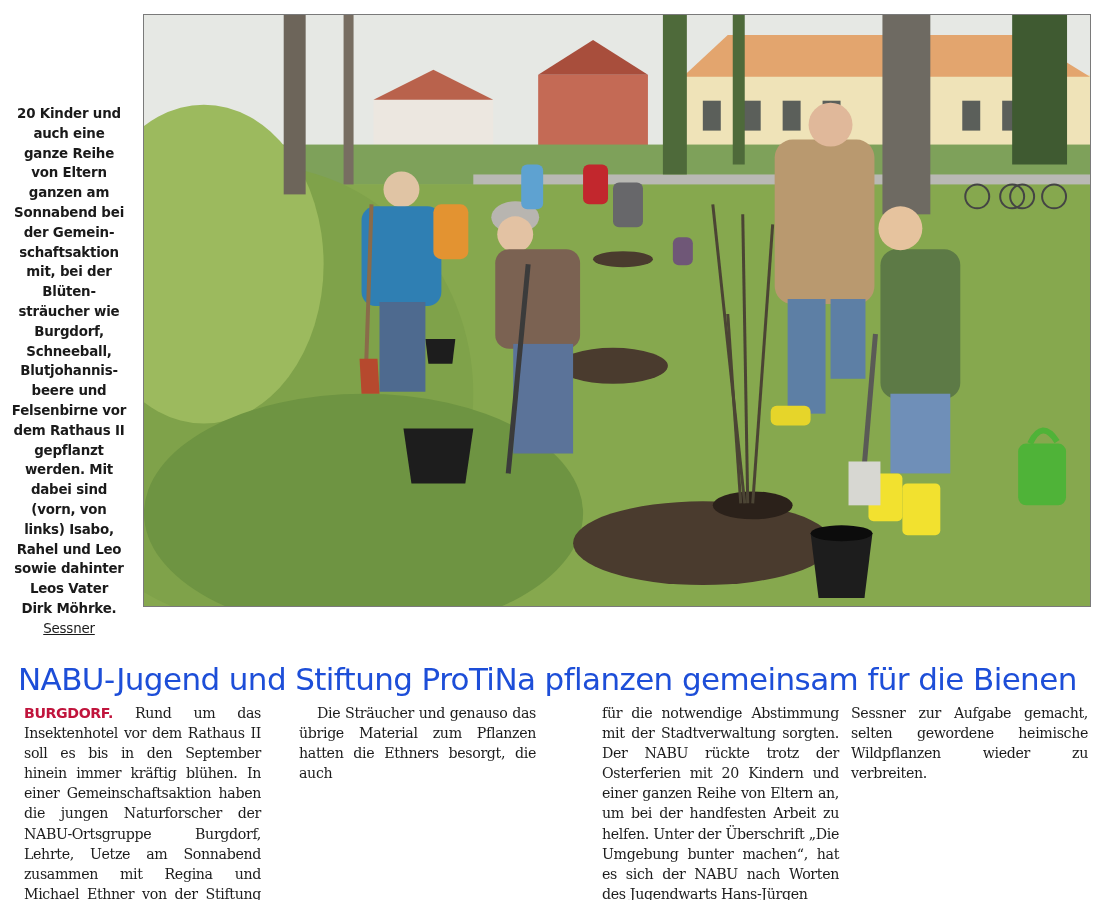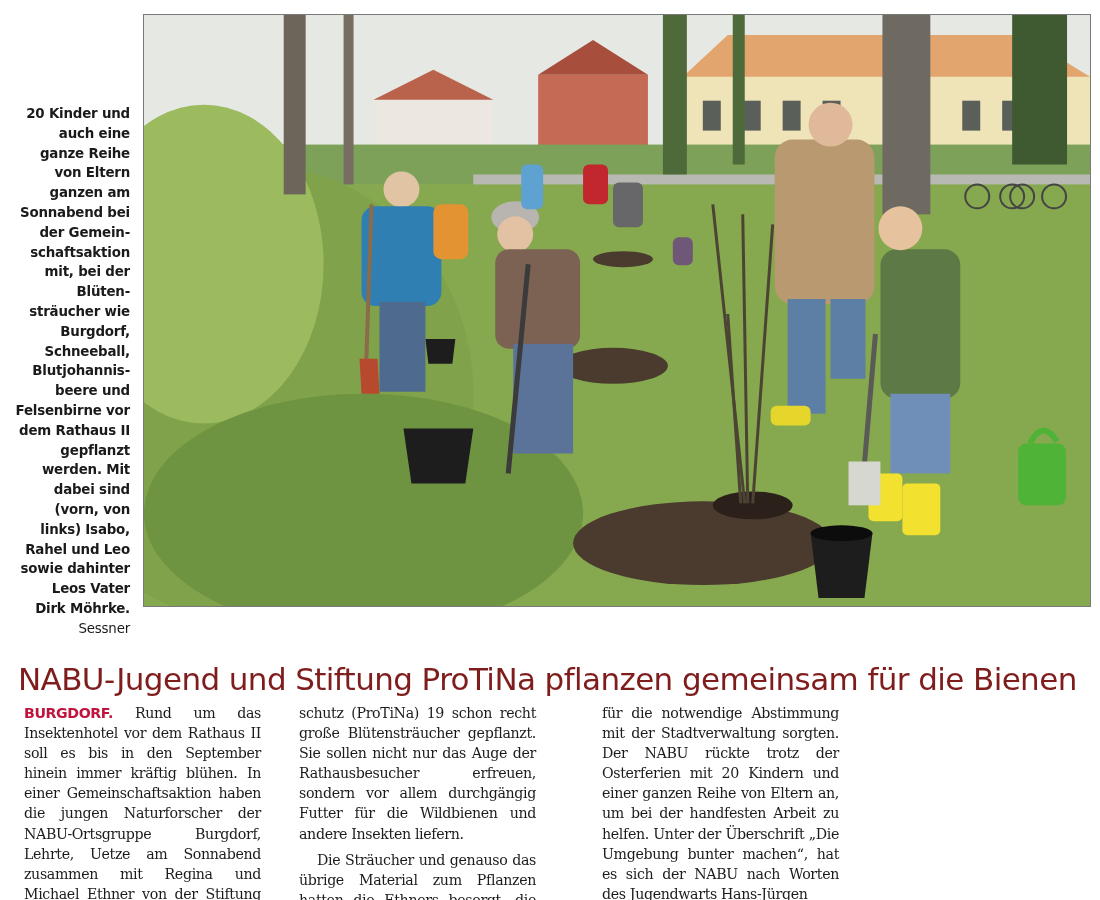--- a/index.html
+++ b/index.html
@@ -1,36 +1,36 @@
 <!DOCTYPE html>
 <html><head>
 <meta charset="utf-8">
 <style>
   html, body { margin: 0; padding: 0; background: #ffffff; }
   body { width: 1100px; height: 900px; position: relative; overflow: hidden; color: #1a1a1a; }
 
   .caption {
     position: absolute; left: 8px; top: 104px; width: 122px;
     font-family: "DejaVu Sans", sans-serif; font-weight: bold;
-    font-size: 13.4px; line-height: 19.8px; text-align: right; color: #1a1a1a;
+    font-size: 13.4px; line-height: 19.8px; text-align: center; color: #1a1a1a;
     letter-spacing: -0.2px;
   }
-  .caption .credit { font-weight: normal; display: block; }
+  .caption .credit { font-weight: normal; display: block; text-decoration: underline; }
 
   .photo {
     position: absolute; left: 143px; top: 14px; width: 948px; height: 593px;
     border: 1px solid #7a7a7a; box-sizing: border-box; overflow: hidden;
     background: #8fb05a;
   }
   .photo svg { display: block; width: 100%; height: 100%; }
 
   .headline {
     position: absolute; left: 18px; top: 636px; width: 1080px;
     font-family: "DejaVu Sans", sans-serif; font-size: 31px; line-height: 44px;
-    font-weight: normal; color: #7f1d1d; letter-spacing: -0.6px; white-space: nowrap;
+    font-weight: normal; color: #1d4ed8; letter-spacing: -0.6px; white-space: nowrap;
   }
 
   .col {
     position: absolute; top: 697px; width: 249px;
     font-family: "DejaVu Serif", serif; font-size: 14.2px; line-height: 20.1px;
     text-align: justify; color: #1c1c1c; letter-spacing: -0.35px;
     hyphens: manual;
   }
   .col p { margin: 6px; }
   .col p.indent { text-indent: 18px; }
@@ -178,22 +178,22 @@
   </svg>
 </div>
 
 <h1 class="headline">NABU-Jugend und Stiftung ProTiNa pflanzen gemeinsam für die Bienen</h1>
 
 <div class="col col1">
   <p><span class="dateline">BURGDORF.</span> <span>Rund um das Insektenhotel vor dem Rathaus II soll es bis in den September hinein immer kräftig blühen. In einer Gemeinschaftsaktion haben die jungen Naturforscher der NABU-Ortsgruppe Burgdorf, Lehrte, Uetze am Sonnabend zusammen mit Regina und Michael Ethner von der Stiftung für Tier- und Natur-</span></p>
 </div>
 
 <div class="col col2">
-  <p>schutz (ProTiNa) 19 schon recht große Blütensträucher gepflanzt. Sie sollen nicht nur das Auge der Rathausbesucher erfreuen, sondern vor allem durchgängig Futter für die Wildbienen und andere Insekten liefern.</p>
   <p class="indent">Die Sträucher und genauso das übrige Material zum Pflanzen hatten die Ethners besorgt, die auch</p>
 </div>
 
 <div class="col col3">
   <p>für die notwendige Abstimmung mit der Stadtverwaltung sorgten. Der NABU rückte trotz der Osterferien mit 20 Kindern und einer ganzen Reihe von Eltern an, um bei der handfesten Arbeit zu helfen. Unter der Überschrift „Die Umgebung bunter machen“, hat es sich der NABU nach Worten des Jugendwarts Hans-Jürgen</p>
 </div>
 
 <div class="col col4">
+  <p>Sessner zur Aufgabe gemacht, selten gewordene heimische Wildpflanzen wieder zu verbreiten.</p>
 </div>
 
 </body></html>

